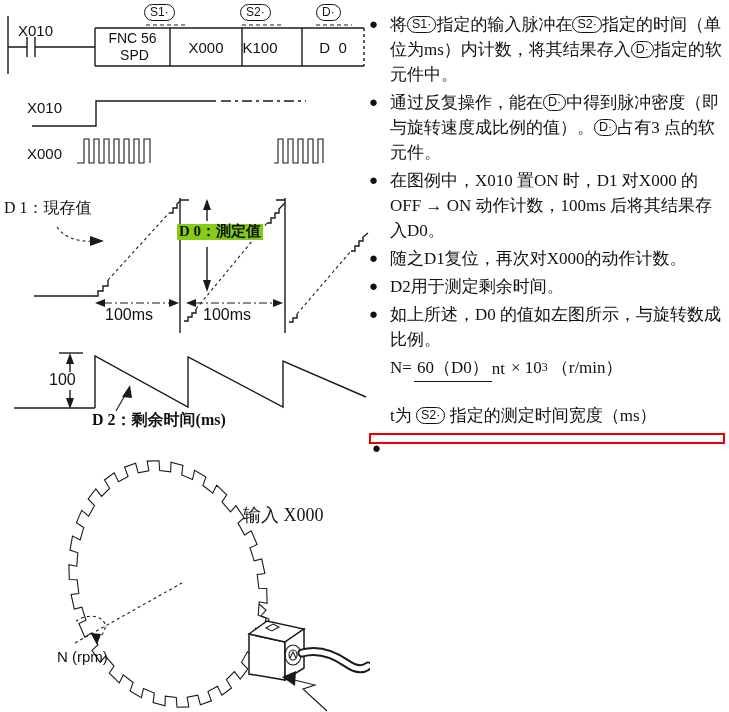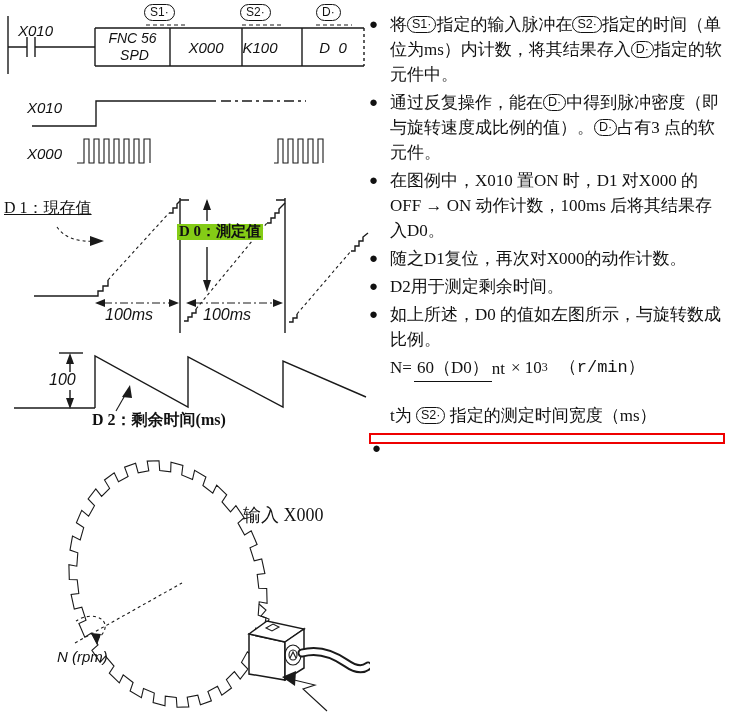--- a/index.html
+++ b/index.html
@@ -10,21 +10,21 @@
   .left svg{position:absolute;left:0;top:0;}
   .ln{fill:none;stroke:#1a1a1a;stroke-width:1.4;}
   .lnthin{fill:none;stroke:#1a1a1a;stroke-width:1.1;}
   .dsh{stroke-dasharray:4 3;}
   .dsh2{stroke-dasharray:10 4 3 4;}
   .dshd{stroke-dasharray:2 3 8 3;}
   .dshs{stroke-dasharray:3 3;}
   .face{fill:#ffffff;stroke:#1a1a1a;stroke-width:1.5;}
   .ah{fill:#1a1a1a;stroke:none;}
   .lbl{position:absolute;white-space:nowrap;line-height:1.05;}
-  .sans{font-family:"Liberation Sans","DejaVu Sans",sans-serif;font-style:italic;}
+  .sans{font-family:"Liberation Sans","DejaVu Sans",sans-serif;}
   .pill{position:absolute;display:inline-block;border:1.3px solid #111;border-radius:9px;
         padding:0 5px;font-size:12px;line-height:15px;background:#fff;
         font-family:"Liberation Sans","DejaVu Sans",sans-serif;}
   .whitebg{background:#84cc16;padding:0 2px;font-weight:bold;}
   
   .right{position:absolute;left:369px;top:12px;width:356px;font-size:17px;line-height:25px;}
   .para{position:relative;padding-left:21px;margin:0 0 3px 0;}
   .blt{position:absolute;left:0;top:0;font-size:15px;}
   .oval{display:inline-block;border:1.2px solid #111;border-radius:9px;padding:0 4px;
         font-size:12.5px;line-height:15px;vertical-align:2px;
@@ -136,21 +136,21 @@
     <div class="lbl sans" style="left:170px;top:40px;width:72px;text-align:center;font-size:15px;">X000</div>
     <div class="lbl sans" style="left:242px;top:40px;width:36px;text-align:center;font-size:15px;">K100</div>
     <div class="lbl sans" style="left:302px;top:40px;width:62px;text-align:center;font-size:15px;white-space:pre;">D  0</div>
     <span class="pill" style="left:144px;top:4px;">S1·</span>
     <span class="pill" style="left:240px;top:4px;">S2·</span>
     <span class="pill" style="left:316px;top:4px;">D·</span>
 
     <div class="lbl sans" style="left:27px;top:100px;font-size:15px;">X010</div>
     <div class="lbl sans" style="left:27px;top:146px;font-size:15px;">X000</div>
 
-    <div class="lbl" style="left:4px;top:200px;font-size:16px;text-decoration:underline;">D 1：現存值</div>
+    <div class="lbl" style="left:4px;top:200px;font-size:16px;">D 1：現存值</div>
     <div class="lbl whitebg" style="left:177px;top:224px;font-size:15px;">D 0：測定值</div>
     <div class="lbl sans" style="left:105px;top:307px;font-size:16px;">100ms</div>
     <div class="lbl sans" style="left:203px;top:307px;font-size:16px;">100ms</div>
 
     <div class="lbl sans" style="left:49px;top:372px;font-size:16px;">100</div>
     <div class="lbl" style="left:92px;top:412px;font-size:16px;font-weight:bold;">D 2：剩余时间(ms)</div>
 
     <div class="lbl" style="left:243px;top:506px;font-size:18px;">输入 X000</div>
     <div class="lbl sans" style="left:57px;top:649px;font-size:15px;">N (rpm)</div>
   </div>
@@ -188,21 +188,21 @@
     </div>
 
     <div class="formula">
       <span>N=</span>
       <span class="frac">
         <span class="num">60（D0）</span>
         <span class="den">nt</span>
       </span>
       <span style="margin-left:4px;">× 10</span>
       <span class="sup">3</span>
-      <span style="margin-left:12px;font-family:Liberation Mono, monospace;">（r/min）</span>
+      <span style="margin-left:4px;">（r/min）</span>
     </div>
 
     <div class="para tnote">
       <span>t为 </span><span class="oval">S2·</span><span> 指定的测定时间宽度（ms）</span>
     </div>
 
     <div class="note-box">
       <div class="para">
         <span class="blt">●</span>
       </div>

